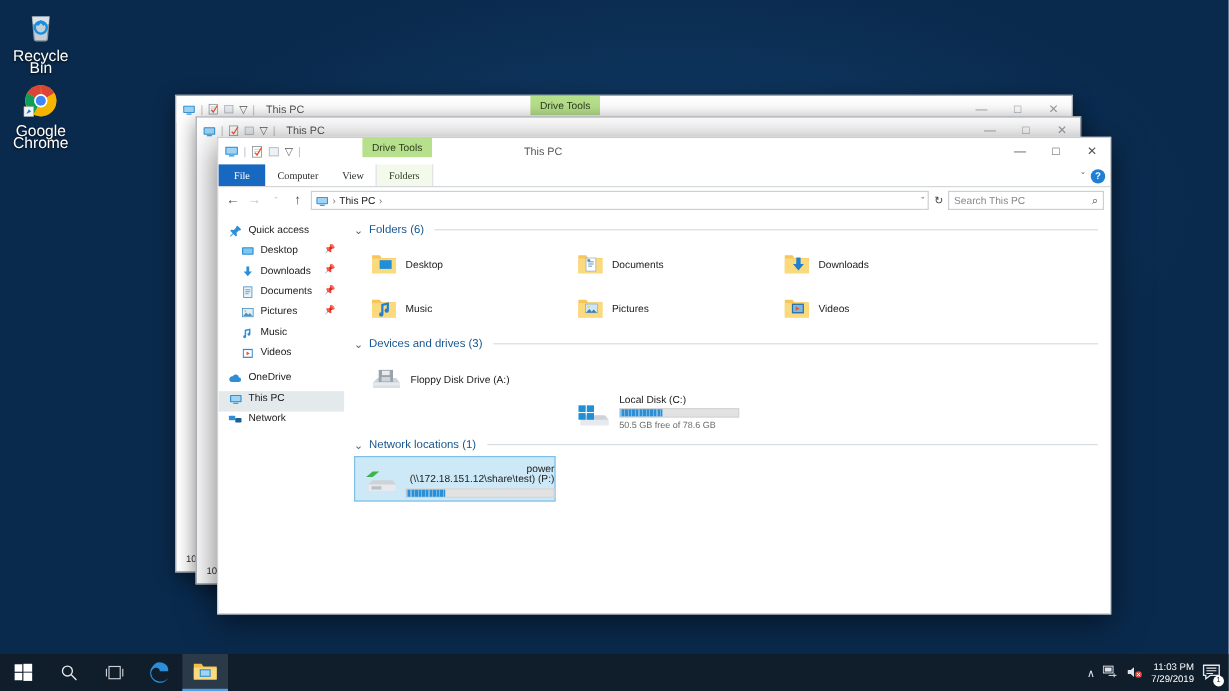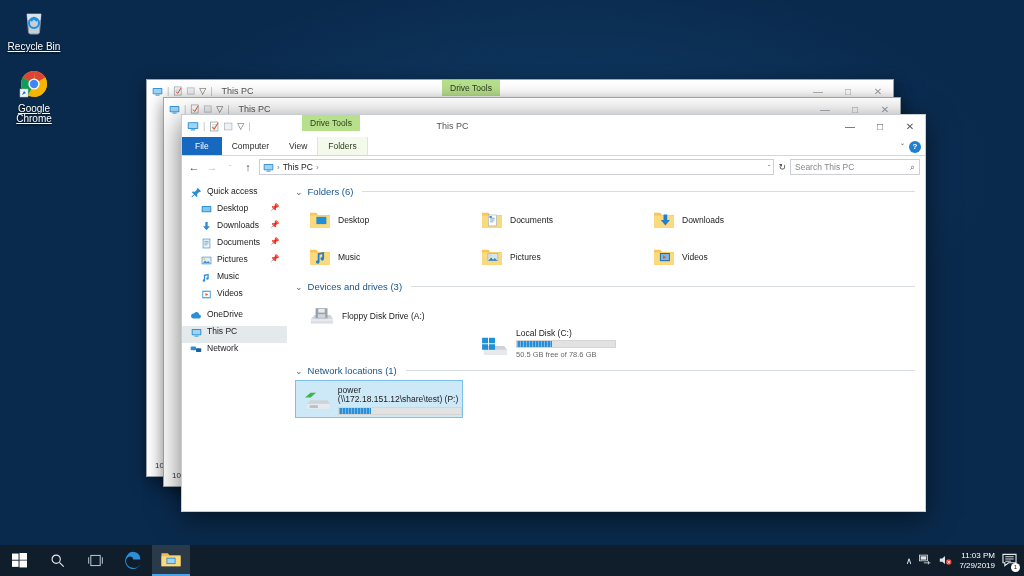--- a/index.html
+++ b/index.html
@@ -18,22 +18,22 @@
   }
   #desktop::after {
     content:""; position:absolute; inset:0;
     background: radial-gradient(ellipse 60% 50% at 55% 30%, rgba(30,95,155,.35) 0%, rgba(0,0,0,0) 70%);
     pointer-events:none;
   }
 
   
   .desk-icon {
     position: absolute; width: 64px; text-align: center;
-    color: #fff; font-size: 10px; line-height: 10px;
-    text-shadow: 0 1px 2px rgba(0,0,0,.9); z-index: 2; text-decoration: underline;
+    color: #fff; font-size: 13px; line-height: 10px;
+    text-shadow: 0 1px 2px rgba(0,0,0,.9); z-index: 2;
   }
   .desk-icon .glyph { display:block; height:34px; margin-bottom:2px; }
 
   
   .win {
     position: absolute; background: #fff;
     border: 1px solid #9fa6ad;
     box-shadow: 0 4px 16px rgba(0,0,0,.45);
     overflow: hidden;
   }
@@ -57,21 +57,21 @@
   .ctx-head {
     background:#b7e08c; color:#2b3a1c; font-size:8.5px;
     padding:3px 8px 3px; height:16px; line-height:10px;
   }
 
   
   .ribbon {
     height:19px; background:#fff; display:flex; align-items:stretch;
     border-bottom:1px solid #d4d7da; font-size:8.5px; position:relative;
   }
-  .rtab { padding:0 10px; display:flex; align-items:center; color:#2a2a2a; }
+  .rtab { padding:0 10px; display:flex; align-items:center; color:#2a2a2a;font-family:Liberation Serif, serif; }
   .rtab.file { background:#1668c1; color:#fff; padding:0 13px; }
   .rtab.ctx  { background:#f3faeb; color:#2b3a1c; border-left:1px solid #dfe3e6; border-right:1px solid #dfe3e6;}
   .ribbon-right { position:absolute; right:4px; top:0; height:19px; display:flex; align-items:center; gap:5px; }
   .help-btn {
     width:12px;height:12px;border-radius:50%;background:#1f7fd4;color:#fff;
     font-size:8px;display:flex;align-items:center;justify-content:center;font-weight:bold;
   }
 
   
   .addrbar {
@@ -529,21 +529,21 @@
 
         <div class="tiles">
           <div class="tile sel-tile" style="height:38px; padding-left:8px; gap:6px;">
             <svg width="28" height="22" viewBox="0 0 30 24" style="margin-top:7px;">
               <path d="M3 14 l4-4 h18 l3 4 v6 h-25 z" fill="#cdd3d8"></path>
               <path d="M3 14 h25 v6 h-25 z" fill="#e6eaee"></path>
               <path d="M1 7 l6-5 h6 l-6 5 z" fill="#3cb54a"></path>
               <rect x="6" y="15.5" width="9" height="3" fill="#b9c0c6"></rect>
             </svg>
             <div class="drive-meta" style="margin-top:2px;">
-              <span class="drive-name" style="line-height:9px; max-width:125px;">power (\\172.18.151.12\share\test) (P:)</span>
+              <span class="drive-name" style="line-height:9px; max-width:125px;text-align:right;">power (\\172.18.151.12\share\test) (P:)</span>
               <div class="bar-outer" style="width:124px; margin-top:1px;">
                 <div class="bar-inner" id="p-bar" style="width: 26%;"></div>
               </div>
             </div>
           </div>
         </div>
 
       </div>
     </div>
 

